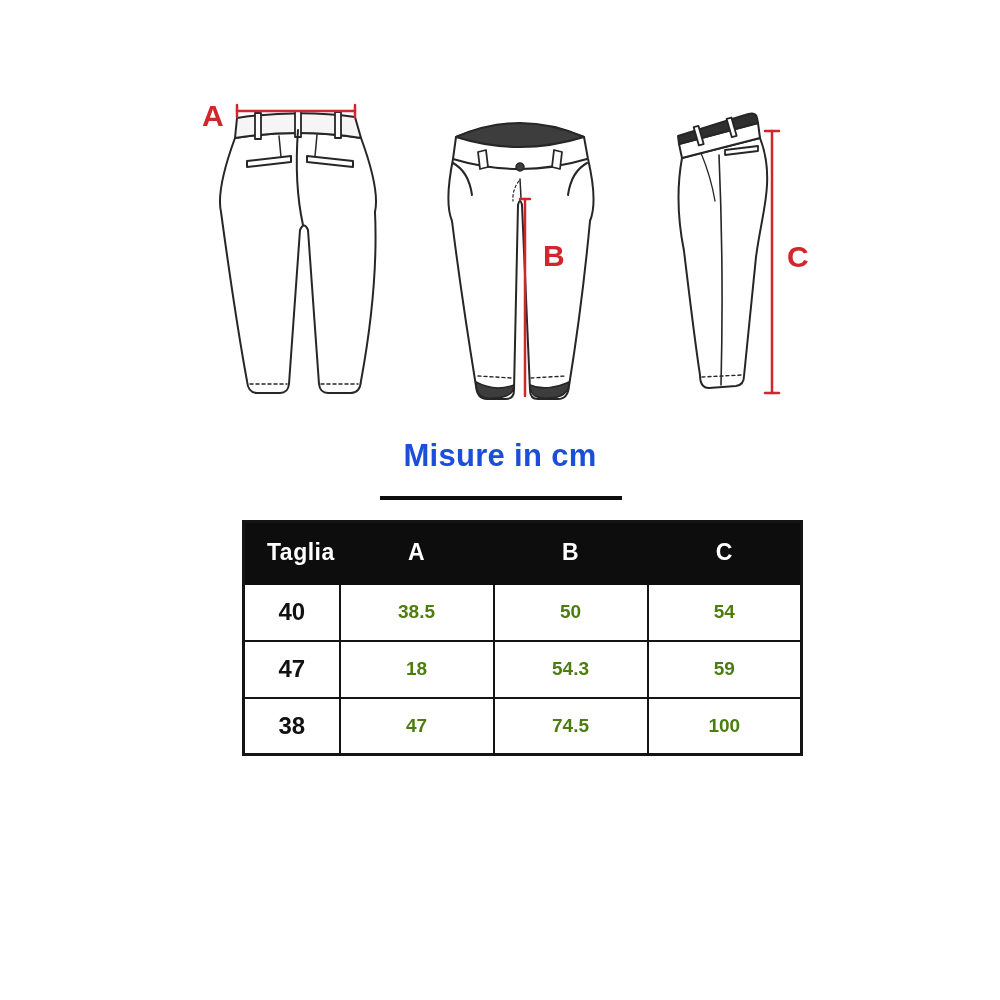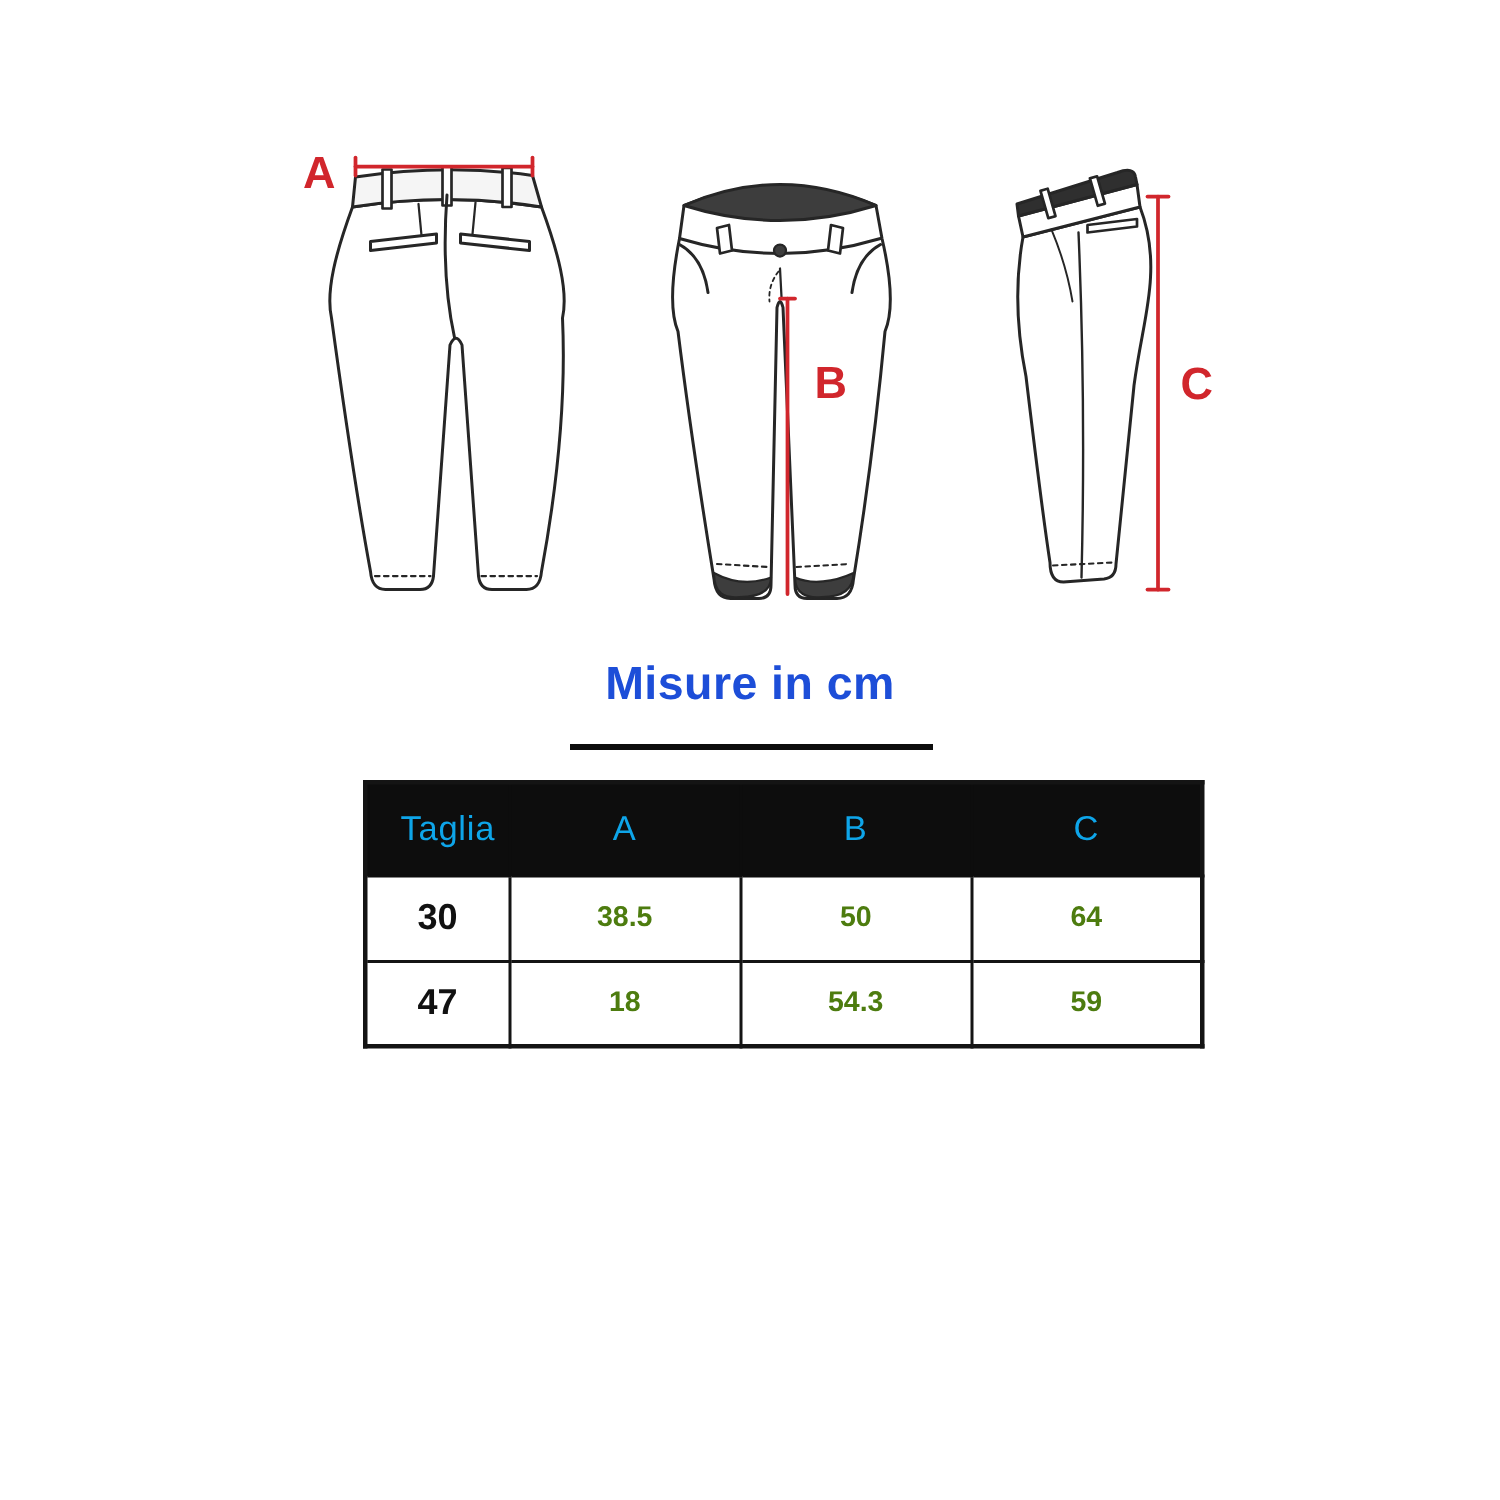--- a/index.html
+++ b/index.html
@@ -52,24 +52,24 @@
     left: 242px;
     width: 560px;
     border-collapse: collapse;
     table-layout: fixed;
     border: 3px solid #141414;
   }
   .size-table col.c-taglia { width: 96px; }
   .size-table col.c-val    { width: 154px; }
   .size-table th {
     background: #0d0d0d;
-    color: #0ea5e9;
+    color: #ffffff;
     height: 62px;
     font-size: 23px;
-    font-weight: 400;
+    font-weight: 700;
     text-align: center;
     border: 2px solid #0d0d0d;
     letter-spacing: 0.5px;
   }
   .size-table th.h-taglia { text-align: left; padding-left: 22px; }
   .size-table td {
     border: 2px solid #141414;
     height: 57px;
     text-align: center;
     vertical-align: middle;
@@ -175,27 +175,33 @@
     <thead>
       <tr>
         <th class="h-taglia">Taglia</th>
         <th>A</th>
         <th>B</th>
         <th>C</th>
       </tr>
     </thead>
     <tbody>
       <tr>
-        <td class="size-col">30</td>
+        <td class="size-col">40</td>
         <td>38.5</td>
         <td>50</td>
-        <td>64</td>
+        <td>54</td>
       </tr>
       <tr>
         <td class="size-col">47</td>
         <td>18</td>
         <td>54.3</td>
         <td>59</td>
       </tr>
+      <tr>
+        <td class="size-col">38</td>
+        <td>47</td>
+        <td>74.5</td>
+        <td>100</td>
+      </tr>
     </tbody>
   </table>
 
 </div>
 
 </body></html>

